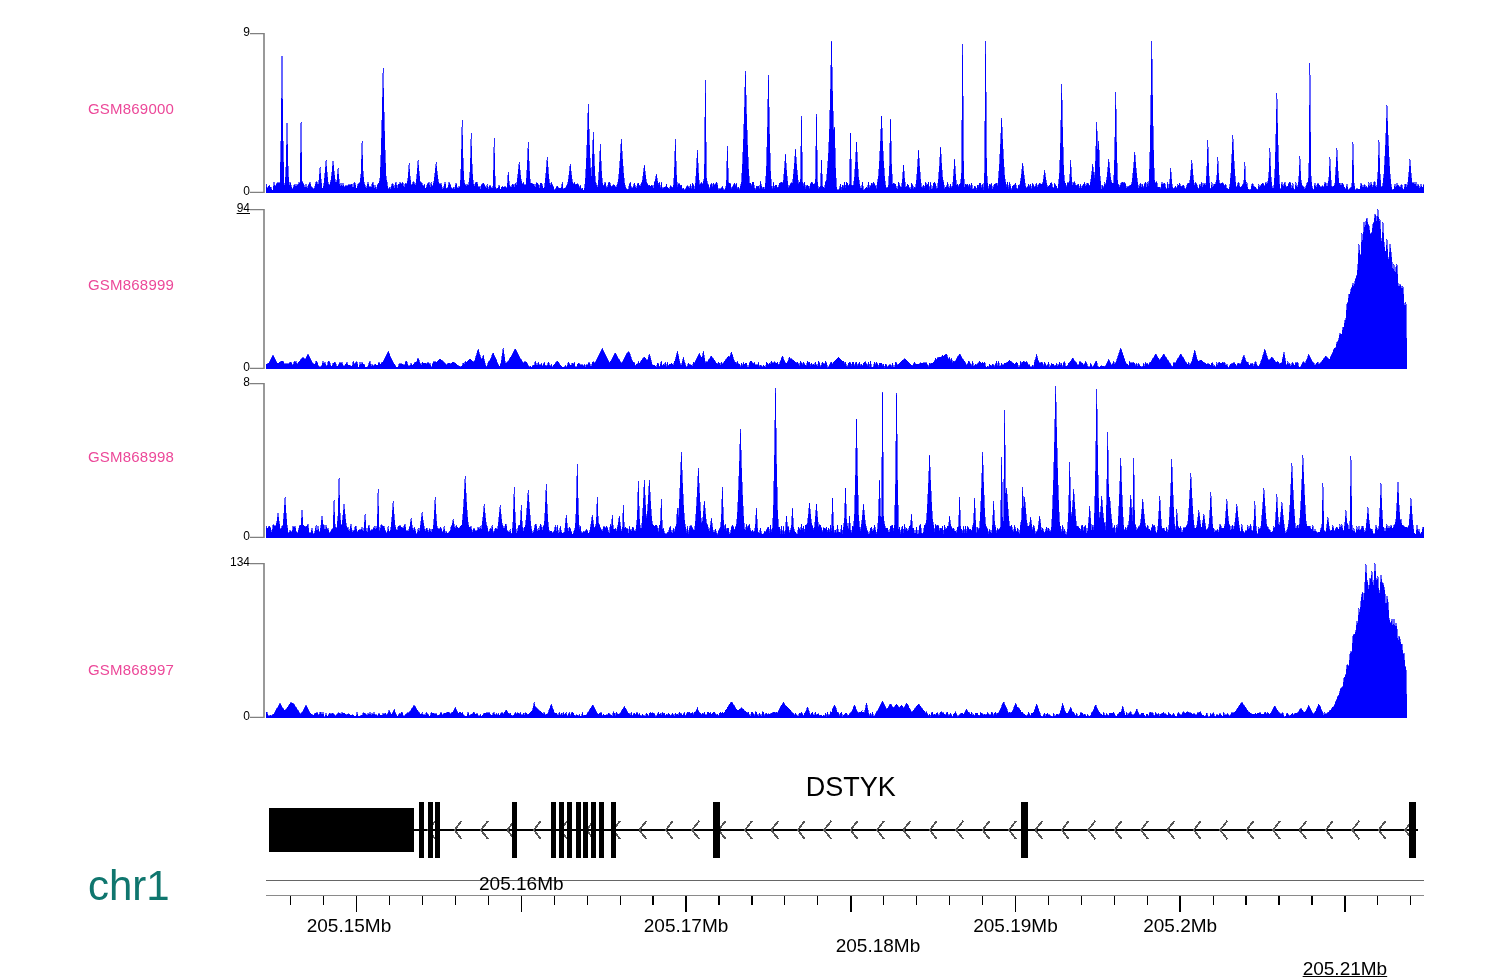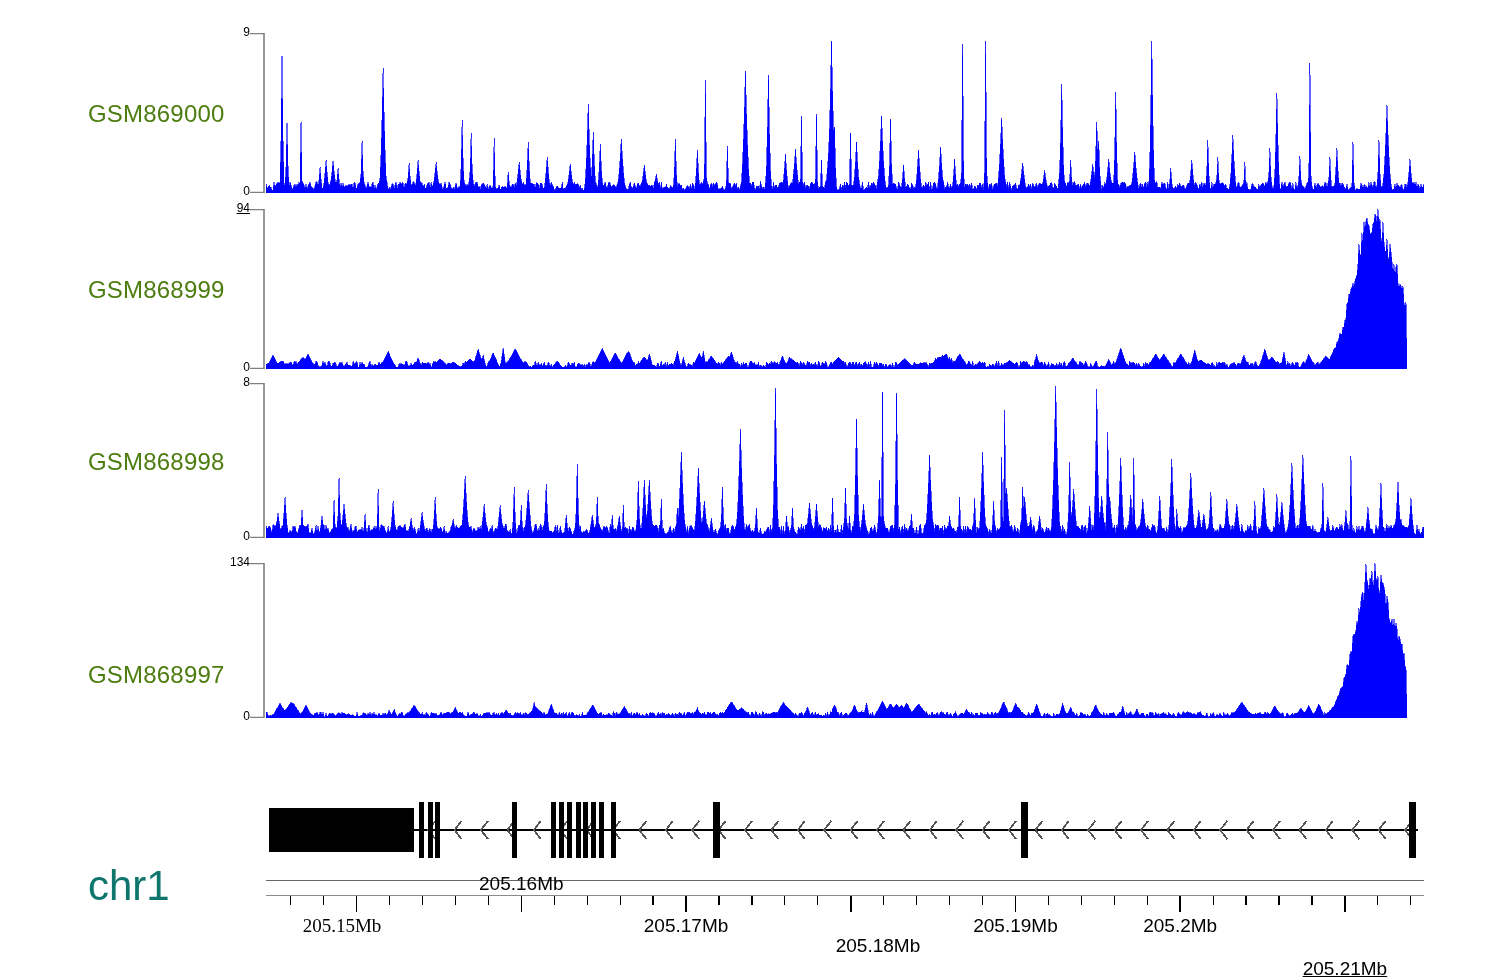--- a/index.html
+++ b/index.html
@@ -10,22 +10,22 @@
     color:#000000;
     overflow:hidden;
     position:relative;
   }
   #root{position:absolute;left:0;top:0;width:1500px;height:980px;}
 
   .track{position:absolute;}
 
   .track-label{
     position:absolute;
-    font-size:24px;
-    color:#4d7c0f;
+    font-size:15px;
+    color:#ec4899;
     text-align:right;
     white-space:nowrap;
     letter-spacing:0.2px;
   }
 
   .axis-max,.axis-min{
     position:absolute;
     font-size:12px;
     color:#000;
     text-align:right;
@@ -100,20 +100,21 @@
     <div class="axis-bracket" style="left: 250px; top: 563px; width: 16px; height: 155px;"><svg width="16" height="155">
         <path d="M0,0.5 L14,0.5 L14,154.5 L0,154.5" fill="none" stroke="#808080" stroke-width="1.6"></path>
       </svg></div>
     <div class="axis-max" style="left: 194px; top: 555px; width: 56px; text-align: right;">134</div>
     <div class="axis-min" style="left: 194px; top: 709px; width: 56px;">0</div>
     <div class="plot" style="left: 266px; top: 563px; width: 1158px; height: 155px;">
       <svg width="1158" height="155" shape-rendering="crispEdges">
         <path d="M0,155 L0.00,149.15 L1.00,149.45 L2.00,152.00 L3.00,153.05 L4.00,152.90 L5.00,151.84 L6.01,153.24 L7.01,151.09 L8.01,151.19 L9.01,149.28 L10.01,147.37 L11.01,145.47 L12.01,143.56 L13.01,141.65 L14.01,139.75 L15.01,141.65 L16.01,143.56 L17.01,145.47 L18.02,147.37 L19.02,147.43 L20.02,146.17 L21.02,144.90 L22.02,143.64 L23.02,142.10 L24.02,140.49 L25.02,138.87 L26.02,140.49 L27.02,139.89 L28.02,141.40 L29.03,142.91 L30.03,144.42 L31.03,145.94 L32.03,147.45 L33.03,148.96 L34.03,150.47 L35.03,151.19 L36.03,148.84 L37.03,148.33 L38.03,146.10 L39.03,143.88 L40.03,141.66 L41.04,143.88 L42.04,146.10 L43.04,148.33 L44.04,149.55 L45.04,151.01 L46.04,151.02 L47.04,152.99 L48.04,151.66 L49.04,149.86 L50.04,151.07 L51.04,149.10 L52.04,151.07 L53.05,152.17 L54.05,149.36 L55.05,149.33 L56.05,152.23 L57.05,149.06 L58.05,153.49 L59.05,153.92 L60.05,150.24 L61.05,153.86 L62.05,152.51 L63.05,151.20 L64.06,149.53 L65.06,151.75 L66.06,150.35 L67.06,149.97 L68.06,151.45 L69.06,153.22 L70.06,151.69 L71.06,151.56 L72.06,149.66 L73.06,149.90 L74.06,150.44 L75.06,151.96 L76.07,149.15 L77.07,150.66 L78.07,149.79 L79.07,150.66 L80.07,151.53 L81.07,151.99 L82.07,150.62 L83.07,151.01 L84.07,152.06 L85.07,152.85 L86.07,151.71 L87.08,151.80 L88.08,153.09 L89.08,152.94 L90.08,153.70 L91.08,148.91 L92.08,153.32 L93.08,152.87 L94.08,153.28 L95.08,152.01 L96.08,152.85 L97.08,149.85 L98.08,150.17 L99.09,150.58 L100.09,150.88 L101.09,153.58 L102.09,149.68 L103.09,151.99 L104.09,149.22 L105.09,153.75 L106.09,149.93 L107.09,151.82 L108.09,149.19 L109.09,152.58 L110.10,151.14 L111.10,154.00 L112.10,151.77 L113.10,149.53 L114.10,152.57 L115.10,152.05 L116.10,152.48 L117.10,150.27 L118.10,151.11 L119.10,150.15 L120.10,151.01 L121.10,152.33 L122.11,149.66 L123.11,146.99 L124.11,148.73 L125.11,150.99 L126.11,151.26 L127.11,149.19 L128.11,146.29 L129.11,149.19 L130.11,151.18 L131.11,152.97 L132.11,153.11 L133.11,150.23 L134.12,151.82 L135.12,149.53 L136.12,148.75 L137.12,152.69 L138.12,153.68 L139.12,151.28 L140.12,152.71 L141.12,149.52 L142.12,150.00 L143.12,149.08 L144.12,148.46 L145.13,146.82 L146.13,145.19 L147.13,143.55 L148.13,141.91 L149.13,143.55 L150.13,145.19 L151.13,146.82 L152.13,148.46 L153.13,149.18 L154.13,150.94 L155.13,152.31 L156.13,149.17 L157.14,153.22 L158.14,150.82 L159.14,153.20 L160.14,149.17 L161.14,150.38 L162.14,151.17 L163.14,152.98 L164.14,154.01 L165.14,149.38 L166.14,150.54 L167.14,149.94 L168.15,150.85 L169.15,151.26 L170.15,149.68 L171.15,152.68 L172.15,152.44 L173.15,152.53 L174.15,150.81 L175.15,148.78 L176.15,153.36 L177.15,150.65 L178.15,150.86 L179.15,149.74 L180.16,150.83 L181.16,149.11 L182.16,149.28 L183.16,149.12 L184.16,151.45 L185.16,150.17 L186.16,149.66 L187.16,148.55 L188.16,146.40 L189.16,144.25 L190.16,146.40 L191.17,148.55 L192.17,150.70 L193.17,149.51 L194.17,148.80 L195.17,150.74 L196.17,149.49 L197.17,151.67 L198.17,152.81 L199.17,153.18 L200.17,153.43 L201.17,152.37 L202.17,148.92 L203.18,152.82 L204.18,152.21 L205.18,150.56 L206.18,151.67 L207.18,149.16 L208.18,148.90 L209.18,151.55 L210.18,150.86 L211.18,150.43 L212.18,152.35 L213.18,153.75 L214.18,151.44 L215.19,153.65 L216.19,152.67 L217.19,151.32 L218.19,150.05 L219.19,150.38 L220.19,149.67 L221.19,149.70 L222.19,149.86 L223.19,149.02 L224.19,151.58 L225.19,152.12 L226.20,152.60 L227.20,149.91 L228.20,149.36 L229.20,153.22 L230.20,150.29 L231.20,152.83 L232.20,150.48 L233.20,152.57 L234.20,151.30 L235.20,149.87 L236.20,149.21 L237.20,151.66 L238.21,149.98 L239.21,148.31 L240.21,146.64 L241.21,148.31 L242.21,149.98 L243.21,151.66 L244.21,149.60 L245.21,152.00 L246.21,153.21 L247.21,152.27 L248.21,151.88 L249.22,149.47 L250.22,151.65 L251.22,150.17 L252.22,149.54 L253.22,152.10 L254.22,149.31 L255.22,151.03 L256.22,153.42 L257.22,149.50 L258.22,152.98 L259.22,149.65 L260.22,149.86 L261.23,151.54 L262.23,151.80 L263.23,150.73 L264.23,149.56 L265.23,148.59 L266.23,147.53 L267.23,144.43 L268.23,139.15 L269.23,144.43 L270.23,144.34 L271.23,145.31 L272.24,146.28 L273.24,147.25 L274.24,148.21 L275.24,149.18 L276.24,150.15 L277.24,151.12 L278.24,149.00 L279.24,152.63 L280.24,150.90 L281.24,152.24 L282.24,149.48 L283.24,146.72 L284.25,143.96 L285.25,141.20 L286.25,143.96 L287.25,146.72 L288.25,149.48 L289.25,149.96 L290.25,150.16 L291.25,151.41 L292.25,152.93 L293.25,149.03 L294.25,153.48 L295.25,149.53 L296.26,152.84 L297.26,148.96 L298.26,151.81 L299.26,150.62 L300.26,149.45 L301.26,153.59 L302.26,151.54 L303.26,149.48 L304.26,153.38 L305.26,150.37 L306.26,149.12 L307.27,149.57 L308.27,152.23 L309.27,153.09 L310.27,151.71 L311.27,151.53 L312.27,153.36 L313.27,151.37 L314.27,153.27 L315.27,153.91 L316.27,149.39 L317.27,152.93 L318.27,152.69 L319.28,151.85 L320.28,152.75 L321.28,149.94 L322.28,149.56 L323.28,147.74 L324.28,145.93 L325.28,144.11 L326.28,142.30 L327.28,142.31 L328.28,144.43 L329.28,146.54 L330.29,148.66 L331.29,150.77 L332.29,151.57 L333.29,150.33 L334.29,150.52 L335.29,148.96 L336.29,153.39 L337.29,151.20 L338.29,152.34 L339.29,152.41 L340.29,151.80 L341.29,152.43 L342.30,149.88 L343.30,150.65 L344.30,151.44 L345.30,151.83 L346.30,153.56 L347.30,148.78 L348.30,149.71 L349.30,153.63 L350.30,149.08 L351.30,150.42 L352.30,151.39 L353.31,150.89 L354.31,150.03 L355.31,148.37 L356.31,146.71 L357.31,145.05 L358.31,143.39 L359.31,145.05 L360.31,146.71 L361.31,148.37 L362.31,150.03 L363.31,150.46 L364.31,153.26 L365.32,148.77 L366.32,152.98 L367.32,151.17 L368.32,150.03 L369.32,152.03 L370.32,149.91 L371.32,149.42 L372.32,152.55 L373.32,150.17 L374.32,152.58 L375.32,153.48 L376.32,150.67 L377.33,152.89 L378.33,152.95 L379.33,153.14 L380.33,150.09 L381.33,150.87 L382.33,153.75 L383.33,150.73 L384.33,149.32 L385.33,150.55 L386.33,149.69 L387.33,150.56 L388.34,149.92 L389.34,153.77 L390.34,153.34 L391.34,151.88 L392.34,148.82 L393.34,151.67 L394.34,150.34 L395.34,152.13 L396.34,149.44 L397.34,150.87 L398.34,149.88 L399.34,152.99 L400.35,150.81 L401.35,152.51 L402.35,150.34 L403.35,150.82 L404.35,152.64 L405.35,151.84 L406.35,150.21 L407.35,151.26 L408.35,153.55 L409.35,149.96 L410.35,151.99 L411.36,150.88 L412.36,152.39 L413.36,149.03 L414.36,151.08 L415.36,150.20 L416.36,152.49 L417.36,151.77 L418.36,149.18 L419.36,153.81 L420.36,150.94 L421.36,148.79 L422.36,149.88 L423.37,148.88 L424.37,150.69 L425.37,150.67 L426.37,149.26 L427.37,152.05 L428.37,149.11 L429.37,149.40 L430.37,147.93 L431.37,144.40 L432.37,147.93 L433.37,149.99 L434.38,149.63 L435.38,152.19 L436.38,149.78 L437.38,151.38 L438.38,149.02 L439.38,151.71 L440.38,152.95 L441.38,149.22 L442.38,148.99 L443.38,150.48 L444.38,149.31 L445.38,151.32 L446.39,150.59 L447.39,149.32 L448.39,149.04 L449.39,151.32 L450.39,152.06 L451.39,150.77 L452.39,153.53 L453.39,150.35 L454.39,149.16 L455.39,150.54 L456.39,149.23 L457.39,150.51 L458.40,149.01 L459.40,147.51 L460.40,146.01 L461.40,144.51 L462.40,143.02 L463.40,141.52 L464.40,140.02 L465.40,138.52 L466.40,140.02 L467.40,141.52 L468.40,143.02 L469.41,144.51 L470.41,146.01 L471.41,147.51 L472.41,147.48 L473.41,146.54 L474.41,145.60 L475.41,144.66 L476.41,145.60 L477.41,146.19 L478.41,147.48 L479.41,148.42 L480.41,149.36 L481.42,150.30 L482.42,148.85 L483.42,152.18 L484.42,153.12 L485.42,149.29 L486.42,148.95 L487.42,150.27 L488.42,153.94 L489.42,148.78 L490.42,148.90 L491.42,151.69 L492.43,153.10 L493.43,149.82 L494.43,152.05 L495.43,153.07 L496.43,148.84 L497.43,148.81 L498.43,152.69 L499.43,151.61 L500.43,149.57 L501.43,152.50 L502.43,150.72 L503.43,151.43 L504.44,150.84 L505.44,150.24 L506.44,149.65 L507.44,149.06 L508.44,149.26 L509.44,150.03 L510.44,149.49 L511.44,149.69 L512.44,147.92 L513.44,146.15 L514.44,144.38 L515.45,142.61 L516.45,140.84 L517.45,139.07 L518.45,140.84 L519.45,142.61 L520.45,143.03 L521.45,144.12 L522.45,145.21 L523.45,146.29 L524.45,147.38 L525.45,148.47 L526.45,149.56 L527.46,150.65 L528.46,151.63 L529.46,149.91 L530.46,152.37 L531.46,152.89 L532.46,152.98 L533.46,149.66 L534.46,150.91 L535.46,149.21 L536.46,150.97 L537.46,153.56 L538.46,150.47 L539.47,149.51 L540.47,146.76 L541.47,144.02 L542.47,146.76 L543.47,149.51 L544.47,152.25 L545.47,150.30 L546.47,148.84 L547.47,152.51 L548.47,152.39 L549.47,148.81 L550.48,152.12 L551.48,151.23 L552.48,150.48 L553.48,152.99 L554.48,152.16 L555.48,152.48 L556.48,153.23 L557.48,152.09 L558.48,153.20 L559.48,150.29 L560.48,153.80 L561.48,149.40 L562.49,152.54 L563.49,152.38 L564.49,148.99 L565.49,148.63 L566.49,146.50 L567.49,144.38 L568.49,142.26 L569.49,144.38 L570.49,146.50 L571.49,148.63 L572.49,150.31 L573.50,152.88 L574.50,149.91 L575.50,149.03 L576.50,153.71 L577.50,151.87 L578.50,152.21 L579.50,150.07 L580.50,149.98 L581.50,152.95 L582.50,151.58 L583.50,150.91 L584.50,149.88 L585.51,148.69 L586.51,146.59 L587.51,144.49 L588.51,142.39 L589.51,144.49 L590.51,146.59 L591.51,148.69 L592.51,149.86 L593.51,149.22 L594.51,148.58 L595.51,147.93 L596.52,148.58 L597.52,149.22 L598.52,149.86 L599.52,144.86 L600.52,139.80 L601.52,144.86 L602.52,149.93 L603.52,153.07 L604.52,150.36 L605.52,153.10 L606.52,149.21 L607.52,153.23 L608.53,153.16 L609.53,150.76 L610.53,149.09 L611.53,147.65 L612.53,145.82 L613.53,143.98 L614.53,142.15 L615.53,140.31 L616.53,138.47 L617.53,140.31 L618.53,142.15 L619.54,143.98 L620.54,145.82 L621.54,145.39 L622.54,143.79 L623.54,142.18 L624.54,140.58 L625.54,142.18 L626.54,143.79 L627.54,144.95 L628.54,143.70 L629.54,142.44 L630.54,141.18 L631.55,142.44 L632.55,143.70 L633.55,144.89 L634.55,143.20 L635.55,141.51 L636.55,143.20 L637.55,144.89 L638.55,143.50 L639.55,141.58 L640.55,139.66 L641.55,141.58 L642.55,143.50 L643.56,145.41 L644.56,147.33 L645.56,149.25 L646.56,148.56 L647.56,147.27 L648.56,145.98 L649.56,144.69 L650.56,143.40 L651.56,142.11 L652.56,140.82 L653.56,142.11 L654.57,143.40 L655.57,144.69 L656.57,145.98 L657.57,147.27 L658.57,148.56 L659.57,149.78 L660.57,148.91 L661.57,151.54 L662.57,153.28 L663.57,151.30 L664.57,153.82 L665.57,149.44 L666.58,149.32 L667.58,152.46 L668.58,151.15 L669.58,152.09 L670.58,150.15 L671.58,149.91 L672.58,152.89 L673.58,151.68 L674.58,148.77 L675.58,148.97 L676.58,150.07 L677.59,149.90 L678.59,151.48 L679.59,152.19 L680.59,149.30 L681.59,149.40 L682.59,153.19 L683.59,151.43 L684.59,150.32 L685.59,152.04 L686.59,154.01 L687.59,151.14 L688.59,149.78 L689.60,148.81 L690.60,151.29 L691.60,153.96 L692.60,152.69 L693.60,151.49 L694.60,150.43 L695.60,150.36 L696.60,150.12 L697.60,151.42 L698.60,149.62 L699.60,147.83 L700.61,146.04 L701.61,147.83 L702.61,149.62 L703.61,149.82 L704.61,151.70 L705.61,148.80 L706.61,152.61 L707.61,151.43 L708.61,153.55 L709.61,149.81 L710.61,150.58 L711.61,149.50 L712.62,152.33 L713.62,152.91 L714.62,149.40 L715.62,150.49 L716.62,150.86 L717.62,152.37 L718.62,150.57 L719.62,152.10 L720.62,151.65 L721.62,149.34 L722.62,151.05 L723.62,152.06 L724.63,152.13 L725.63,148.94 L726.63,150.15 L727.63,153.75 L728.63,150.00 L729.63,149.32 L730.63,152.43 L731.63,149.65 L732.63,150.30 L733.63,147.96 L734.63,145.61 L735.64,143.26 L736.64,140.91 L737.64,138.57 L738.64,140.91 L739.64,143.26 L740.64,145.61 L741.64,147.96 L742.64,149.80 L743.64,149.07 L744.64,150.00 L745.64,148.75 L746.64,147.50 L747.65,145.22 L748.65,142.78 L749.65,140.34 L750.65,142.50 L751.65,143.75 L752.65,145.00 L753.65,146.25 L754.65,147.50 L755.65,148.75 L756.65,149.42 L757.65,151.25 L758.66,151.28 L759.66,152.17 L760.66,152.66 L761.66,152.11 L762.66,148.79 L763.66,151.00 L764.66,152.85 L765.66,149.66 L766.66,150.40 L767.66,149.34 L768.66,146.50 L769.66,143.67 L770.67,140.84 L771.67,143.67 L772.67,146.50 L773.67,149.34 L774.67,152.17 L775.67,153.33 L776.67,153.95 L777.67,151.88 L778.67,149.83 L779.67,153.48 L780.67,151.07 L781.68,149.84 L782.68,152.21 L783.68,151.69 L784.68,152.93 L785.68,153.09 L786.68,154.02 L787.68,149.91 L788.68,154.01 L789.68,152.45 L790.68,151.19 L791.68,151.23 L792.68,152.06 L793.69,151.34 L794.69,147.68 L795.69,144.02 L796.69,140.36 L797.69,144.02 L798.69,147.68 L799.69,149.10 L800.69,150.75 L801.69,149.62 L802.69,149.04 L803.69,146.78 L804.69,144.05 L805.70,146.78 L806.70,149.52 L807.70,149.07 L808.70,150.82 L809.70,153.50 L810.70,150.04 L811.70,153.12 L812.70,153.13 L813.70,152.69 L814.70,149.14 L815.70,150.27 L816.71,150.43 L817.71,152.83 L818.71,150.96 L819.71,152.09 L820.71,153.52 L821.71,151.28 L822.71,153.25 L823.71,153.16 L824.71,152.80 L825.71,149.73 L826.71,148.41 L827.71,146.22 L828.72,144.02 L829.72,141.83 L830.72,144.02 L831.72,146.22 L832.72,148.41 L833.72,149.49 L834.72,151.44 L835.72,151.18 L836.72,152.83 L837.72,148.88 L838.72,153.31 L839.73,152.81 L840.73,149.87 L841.73,152.63 L842.73,152.83 L843.73,149.69 L844.73,150.51 L845.73,149.90 L846.73,150.20 L847.73,149.08 L848.73,151.39 L849.73,153.81 L850.73,152.60 L851.74,151.71 L852.74,150.19 L853.74,148.84 L854.74,149.67 L855.74,147.11 L856.74,143.17 L857.74,147.11 L858.74,151.06 L859.74,152.93 L860.74,149.09 L861.74,152.96 L862.75,150.96 L863.75,149.03 L864.75,148.86 L865.75,151.33 L866.75,151.99 L867.75,151.94 L868.75,150.29 L869.75,148.17 L870.75,145.90 L871.75,148.17 L872.75,150.45 L873.75,152.72 L874.76,151.44 L875.76,149.68 L876.76,150.41 L877.76,150.50 L878.76,153.13 L879.76,153.68 L880.76,150.59 L881.76,151.70 L882.76,154.01 L883.76,148.75 L884.76,149.37 L885.76,149.83 L886.77,149.73 L887.77,153.00 L888.77,152.70 L889.77,149.14 L890.77,152.25 L891.77,151.80 L892.77,150.30 L893.77,153.49 L894.77,150.68 L895.77,150.85 L896.77,150.39 L897.78,149.06 L898.78,151.08 L899.78,150.84 L900.78,151.92 L901.78,152.67 L902.78,149.36 L903.78,151.05 L904.78,151.49 L905.78,152.86 L906.78,151.25 L907.78,149.79 L908.78,152.92 L909.79,153.28 L910.79,153.87 L911.79,150.32 L912.79,149.28 L913.79,151.01 L914.79,152.72 L915.79,152.15 L916.79,148.89 L917.79,149.01 L918.79,150.45 L919.79,149.88 L920.80,149.31 L921.80,148.74 L922.80,149.31 L923.80,149.88 L924.80,150.00 L925.80,150.55 L926.80,151.27 L927.80,150.78 L928.80,150.57 L929.80,153.29 L930.80,152.03 L931.80,148.90 L932.81,150.17 L933.81,149.08 L934.81,148.86 L935.81,152.57 L936.81,152.12 L937.81,152.39 L938.81,153.86 L939.81,152.10 L940.81,149.56 L941.81,153.16 L942.81,153.83 L943.82,153.83 L944.82,150.30 L945.82,152.93 L946.82,150.25 L947.82,149.89 L948.82,153.67 L949.82,153.76 L950.82,150.88 L951.82,152.64 L952.82,152.61 L953.82,150.21 L954.82,151.58 L955.83,152.60 L956.83,153.84 L957.83,148.77 L958.83,153.90 L959.83,150.87 L960.83,152.04 L961.83,150.37 L962.83,152.41 L963.83,153.19 L964.83,151.50 L965.83,148.96 L966.83,150.49 L967.84,149.10 L968.84,149.23 L969.84,147.78 L970.84,146.34 L971.84,144.89 L972.84,143.45 L973.84,142.01 L974.84,140.56 L975.84,139.12 L976.84,140.56 L977.84,142.01 L978.85,143.45 L979.85,144.89 L980.85,146.34 L981.85,147.78 L982.85,149.23 L983.85,149.56 L984.85,150.65 L985.85,150.58 L986.85,151.62 L987.85,150.73 L988.85,151.23 L989.85,149.50 L990.86,151.42 L991.86,149.70 L992.86,150.90 L993.86,149.18 L994.86,150.31 L995.86,151.88 L996.86,150.96 L997.86,151.50 L998.86,149.46 L999.86,149.36 L1000.86,151.37 L1001.87,149.42 L1002.87,151.03 L1003.87,151.28 L1004.87,149.81 L1005.87,148.08 L1006.87,146.35 L1007.87,144.62 L1008.87,142.89 L1009.87,144.62 L1010.87,146.35 L1011.87,148.08 L1012.87,149.81 L1013.88,149.90 L1014.88,151.46 L1015.88,150.16 L1016.88,149.79 L1017.88,153.83 L1018.88,153.89 L1019.88,153.09 L1020.88,149.90 L1021.88,150.45 L1022.88,153.00 L1023.88,152.55 L1024.89,152.31 L1025.89,150.54 L1026.89,150.47 L1027.89,153.50 L1028.89,149.96 L1029.89,150.47 L1030.89,150.06 L1031.89,149.43 L1032.89,148.03 L1033.89,146.64 L1034.89,145.25 L1035.89,146.64 L1036.90,148.03 L1037.90,149.43 L1038.90,149.06 L1039.90,148.73 L1040.90,146.64 L1041.90,144.55 L1042.90,142.46 L1043.90,144.55 L1044.90,146.64 L1045.90,148.73 L1046.90,150.82 L1047.90,150.87 L1048.91,148.78 L1049.91,147.75 L1050.91,145.33 L1051.91,142.92 L1052.91,140.50 L1053.91,142.92 L1054.91,145.33 L1055.91,147.75 L1056.91,150.17 L1057.91,152.51 L1058.91,149.35 L1059.92,151.68 L1060.92,150.15 L1061.92,149.90 L1062.92,148.78 L1063.92,147.44 L1064.92,146.76 L1065.92,145.47 L1066.92,143.55 L1067.92,143.94 L1068.92,141.10 L1069.92,138.42 L1070.92,136.02 L1071.93,133.35 L1072.93,132.69 L1073.93,128.66 L1074.93,124.70 L1075.93,125.03 L1076.93,123.65 L1077.93,115.30 L1078.93,113.72 L1079.93,111.62 L1080.93,102.37 L1081.93,101.53 L1082.94,104.55 L1083.94,91.66 L1084.94,88.05 L1085.94,90.39 L1086.94,72.82 L1087.94,71.18 L1088.94,71.17 L1089.94,67.65 L1090.94,58.17 L1091.94,61.40 L1092.94,45.27 L1093.94,51.60 L1094.95,38.84 L1095.95,31.17 L1096.95,28.51 L1097.95,43.61 L1098.95,20.25 L1099.95,0.92 L1100.95,16.43 L1101.95,20.51 L1102.95,29.92 L1103.95,15.33 L1104.95,16.54 L1105.96,8.49 L1106.96,26.85 L1107.96,18.05 L1108.96,0.00 L1109.96,14.41 L1110.96,18.99 L1111.96,13.35 L1112.96,33.72 L1113.96,27.54 L1114.96,11.53 L1115.96,20.07 L1116.96,19.94 L1117.97,23.32 L1118.97,30.12 L1119.97,48.67 L1120.97,32.95 L1121.97,38.26 L1122.97,54.94 L1123.97,59.13 L1124.97,59.92 L1125.97,55.84 L1126.97,67.39 L1127.97,55.69 L1128.97,67.19 L1129.98,59.67 L1130.98,65.54 L1131.98,82.78 L1132.98,72.59 L1133.98,76.09 L1134.98,81.81 L1135.98,80.58 L1136.98,92.06 L1137.98,90.10 L1138.98,102.58 L1139.98,105.41 L1140.99,155.00 L1141.99,155.00 L1142.99,155.00 L1143.99,155.00 L1144.99,155.00 L1145.99,155.00 L1146.99,155.00 L1147.99,155.00 L1148.99,155.00 L1149.99,155.00 L1150.99,155.00 L1151.99,155.00 L1153.00,155.00 L1154.00,155.00 L1155.00,155.00 L1156.00,155.00 L1157.00,155.00 L1158.00,155.00 L1158,155 Z" fill="#0000ff" stroke="#0000ff" stroke-width="0.6"></path>
       </svg>
     </div>
+    <div class="gene-name" style="left: 550.79px; top: 772px; width: 600px; text-align: center;">DSTYK</div>
     <div class="track" style="left: 266px; top: 780px; width: 1158px; height: 100px;"><svg width="1158" height="100" shape-rendering="crispEdges">
         <line x1="148.224" y1="50" x2="1152.21" y2="50" stroke="#000000" stroke-width="1.4"></line>
         <path d="M169.12,41 L162.12,50 L169.12,59" fill="none" stroke="#555" stroke-width="1.8"></path>
         <path d="M195.5224,41 L188.5224,50 L195.5224,59" fill="none" stroke="#555" stroke-width="1.8"></path>
         <path d="M221.92479999999998,41 L214.92479999999998,50 L221.92479999999998,59" fill="none" stroke="#555" stroke-width="1.8"></path>
         <path d="M248.32719999999998,41 L241.32719999999998,50 L248.32719999999998,59" fill="none" stroke="#555" stroke-width="1.8"></path>
         <path d="M274.72959999999995,41 L267.72959999999995,50 L274.72959999999995,59" fill="none" stroke="#555" stroke-width="1.8"></path>
         <path d="M301.13199999999995,41 L294.13199999999995,50 L301.13199999999995,59" fill="none" stroke="#555" stroke-width="1.8"></path>
         <path d="M327.53439999999995,41 L320.53439999999995,50 L327.53439999999995,59" fill="none" stroke="#555" stroke-width="1.8"></path>
         <path d="M353.9367999999999,41 L346.9367999999999,50 L353.9367999999999,59" fill="none" stroke="#555" stroke-width="1.8"></path>
@@ -204,20 +205,20 @@
         <line x1="1111.8776671458504" y1="18" x2="1111.8776671458504" y2="27" stroke="#000" stroke-width="1.2"></line>
         <line x1="1144.8221906168455" y1="18" x2="1144.8221906168455" y2="27" stroke="#000" stroke-width="1.2"></line>
         <line x1="90.59743954500243" y1="18" x2="90.59743954500243" y2="34" stroke="#000" stroke-width="1.6"></line>
         <line x1="255.32005689904156" y1="18" x2="255.32005689904156" y2="34" stroke="#000" stroke-width="1.6"></line>
         <line x1="420.0426742530807" y1="18" x2="420.0426742530807" y2="34" stroke="#000" stroke-width="1.6"></line>
         <line x1="584.765291607588" y1="18" x2="584.765291607588" y2="34" stroke="#000" stroke-width="1.6"></line>
         <line x1="749.4879089616271" y1="18" x2="749.4879089616271" y2="34" stroke="#000" stroke-width="1.6"></line>
         <line x1="914.2105263156664" y1="18" x2="914.2105263156664" y2="34" stroke="#000" stroke-width="1.6"></line>
         <line x1="1078.9331436701734" y1="18" x2="1078.9331436701734" y2="34" stroke="#000" stroke-width="1.6"></line>
       </svg></div>
-    <div class="ruler-tick-label" style="left: 252px; top: 915px; width: 180px; font-family: Liberation Serif, serif;">205.15Mb</div>
+    <div class="ruler-tick-label" style="left: 259px; top: 915px; width: 180px;">205.15Mb</div>
     <div class="ruler-tick-label" style="left: 431.32px; top: 873px; width: 180px;">205.16Mb</div>
     <div class="ruler-tick-label" style="left: 596.043px; top: 915px; width: 180px;">205.17Mb</div>
     <div class="ruler-tick-label" style="left: 788px; top: 915px; width: 180px; margin-top: 20px;">205.18Mb</div>
     <div class="ruler-tick-label" style="left: 925.488px; top: 915px; width: 180px;">205.19Mb</div>
     <div class="ruler-tick-label" style="left: 1090.21px; top: 915px; width: 180px;">205.2Mb</div>
     <div class="ruler-tick-label" style="left: 1254.93px; top: 958px; width: 180px; text-decoration: underline;">205.21Mb</div>
   </div>
 
 </body></html>

